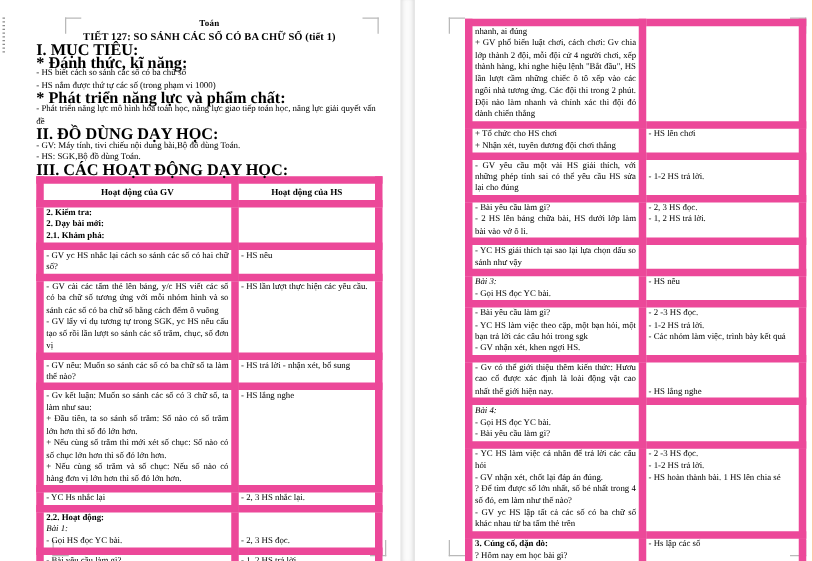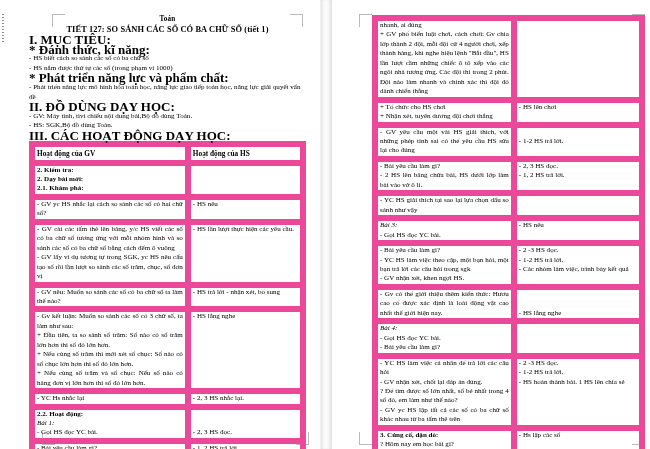--- a/index.html
+++ b/index.html
@@ -61,21 +61,21 @@
     table-layout: fixed;
     width: 100%;
     border: 1px solid #555;
   }
   table.plan td, table.plan th {
     border: 6px solid #ec4899;
     vertical-align: top;
     padding: 0px 2px 0 2px;
   }
   table.plan th {
-    text-align:left;
+    text-align:center;
     font-size:7.3px;
     font-weight:bold;
     line-height:11px;
     padding:1px 2px;
   }
   .cellbody { font-size:7.05px; line-height:9.45px; }
   .cellbody p { margin:0; }
   .cellbody p.b  { font-weight:bold; }
   .cellbody p.i  { font-style:italic; }
   .cellbody p.j  { text-align:justify; }

